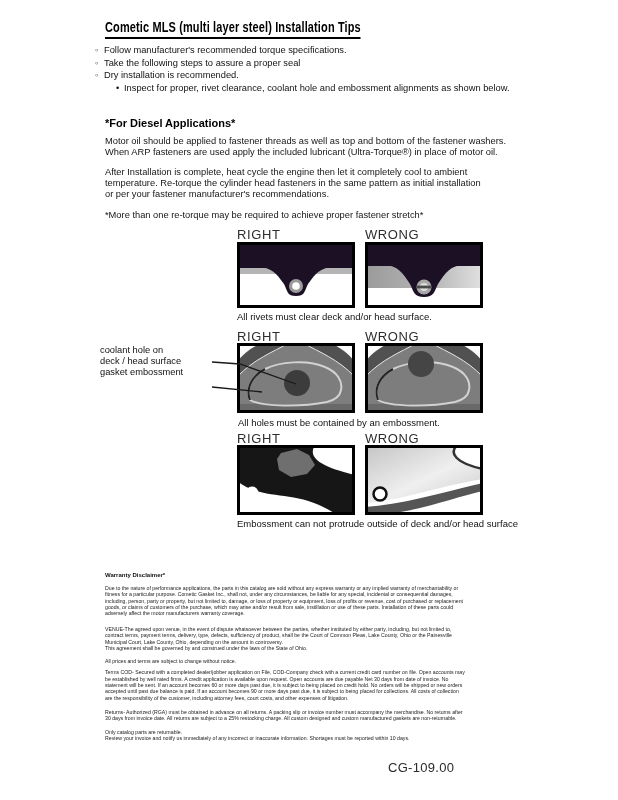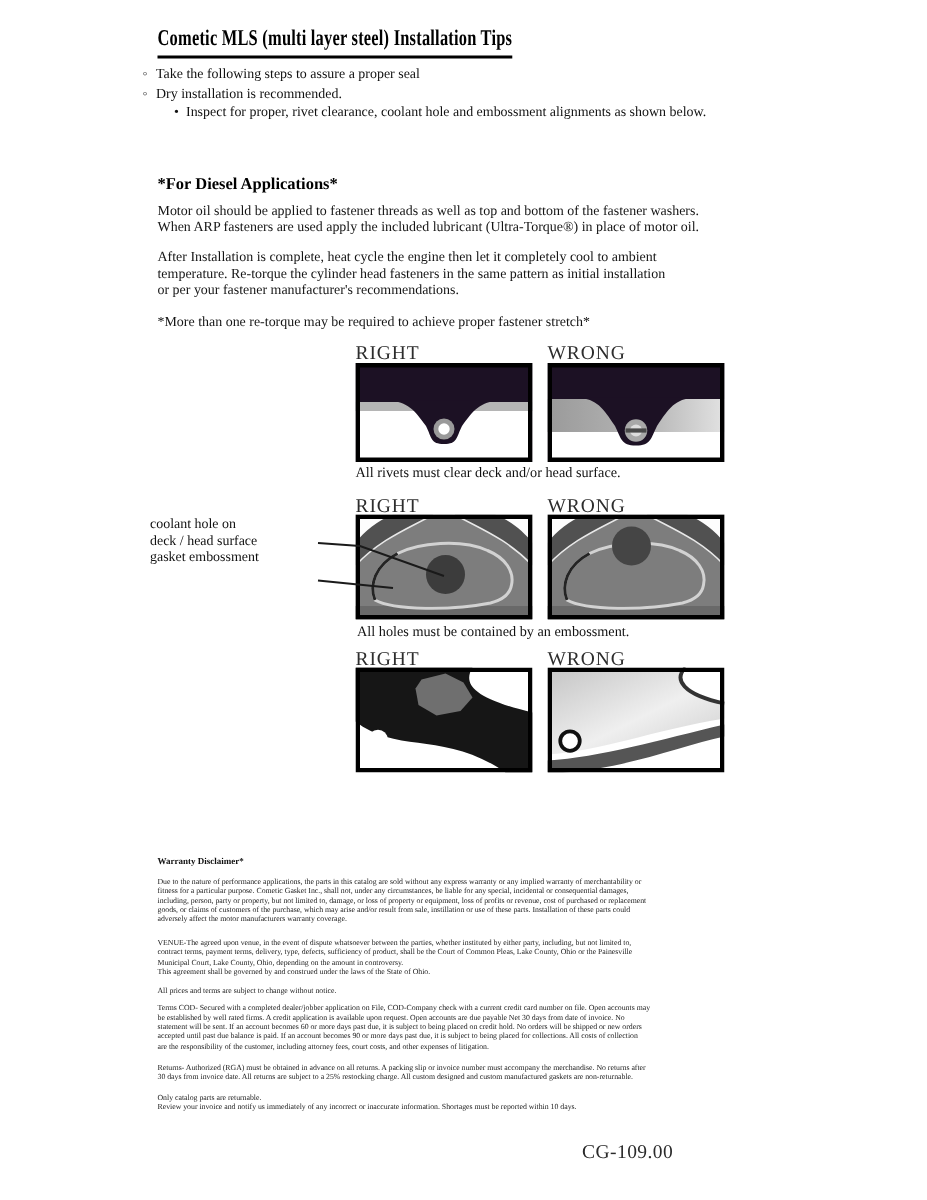--- a/index.html
+++ b/index.html
@@ -1,17 +1,17 @@
 <!DOCTYPE html>
 <html><head>
 <meta charset="utf-8">
 <style>
   html,body{margin:0;padding:0;background:#ffffff;}
   .page{position:relative;width:618px;height:800px;background:#ffffff;overflow:hidden;
-        font-family:Liberation Serif, serif;color:#1a1a1a;}
+        font-family:Liberation Sans, sans-serif;color:#1a1a1a;}
   .abs{position:absolute;}
 
   
   .title{left:105px;top:18px;font-size:15px;font-weight:bold;color:#000;
          transform:scaleX(0.73);transform-origin:left top;white-space:nowrap;
          border-bottom:2.5px solid #000;padding-bottom:2px;letter-spacing:0.2px;}
 
   
   .bullets{left:95px;top:44px;font-size:9.3px;line-height:12.5px;color:#111;}
   .b-row{white-space:nowrap;}
@@ -43,20 +43,21 @@
   .docnum{left:388px;top:760px;font-size:13px;color:#2a2a2a;letter-spacing:0.3px;}
 </style>
 </head>
 <body>
 
 <div class="page">
 
   <div class="abs title">Cometic MLS (multi layer steel) Installation Tips</div>
 
   <div class="abs bullets">
+    <div class="b-row"><span class="mk">◦</span><span>Follow manufacturer's recommended torque specifications.</span></div>
     <div class="b-row"><span class="mk">◦</span><span>Take the following steps to assure a proper seal</span></div>
     <div class="b-row"><span class="mk">◦</span><span>Dry installation is recommended.</span></div>
     <div class="b-row sub"><span class="mk">•</span><span>Inspect for proper, rivet clearance, coolant hole and embossment alignments as shown below.</span></div>
   </div>
 
   <div class="abs diesel">
     <div class="diesel-h">*For Diesel Applications*</div>
     <p class="para lines">Motor oil should be applied to fastener threads as well as top and bottom of the fastener washers.
 When ARP fasteners are used apply the included lubricant (Ultra-Torque®) in place of motor oil.</p>
     <p class="para lines">After Installation is complete, heat cycle the engine then let it completely cool to ambient
@@ -158,20 +159,22 @@
       </linearGradient>
     </defs>
     <rect x="0" y="0" width="118" height="70" fill="#ffffff"></rect>
     <path d="M0,0 L92,0 C84,8 90,18 118,24 L118,34 C70,42 34,56 0,58 Z" fill="url(#g3)"></path>
     <path d="M92,0 C84,8 90,18 118,24" fill="none" stroke="#333333" stroke-width="2.5"></path>
     <path d="M118,38 C75,48 35,60 0,62 L0,70 L10,70 C50,68 90,52 118,46 Z" fill="#555555"></path>
     <circle cx="15" cy="49" r="6.5" fill="#ffffff" stroke="#111" stroke-width="2.5"></circle>
     <rect x="1.5" y="1.5" width="115" height="67" fill="none" stroke="#000" stroke-width="3"></rect>
   </svg>
 
+  <div class="abs caption lines" style="left:237px;top:518px;line-height:11.5px;">Embossment can not protrude outside of deck
+and/or head surface</div>
 
   <div class="abs warranty">
     <div class="warr-h">Warranty Disclaimer*</div>
     <p class="wp lines">Due to the nature of performance applications, the parts in this catalog are sold without any express warranty or any implied warranty of merchantability or
 fitness for a particular purpose.  Cometic Gasket Inc., shall not, under any circumstances, be liable for any special, incidental or consequential damages,
 including, person, party or property, but not limited to, damage, or loss of property or equipment, loss of profits or revenue, cost of purchased or replacement
 goods, or claims of customers of the purchase, which may arise and/or result from sale, instillation or use of these parts.  Installation of these parts could
 adversely affect the motor manufacturers warranty coverage.</p>
     <p class="wp lines m1">VENUE-The agreed upon venue, in the event of dispute whatsoever between the parties, whether instituted by either party, including, but not limited to,
 contract terms, payment terms, delivery, type, defects, sufficiency of product, shall be the Court of Common Pleas, Lake County, Ohio or the Painesville

